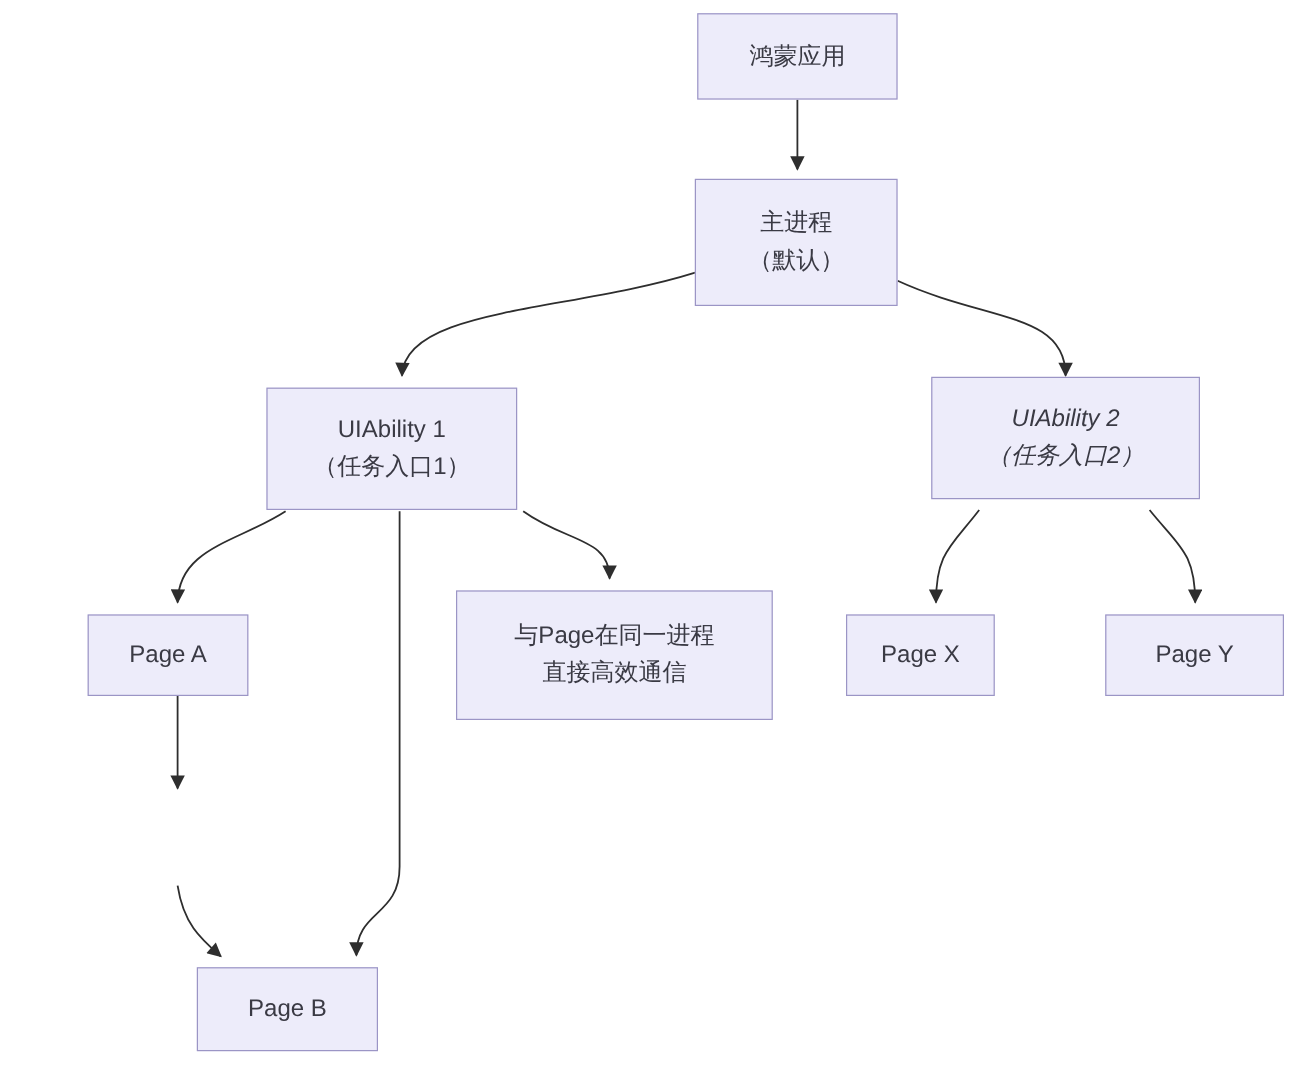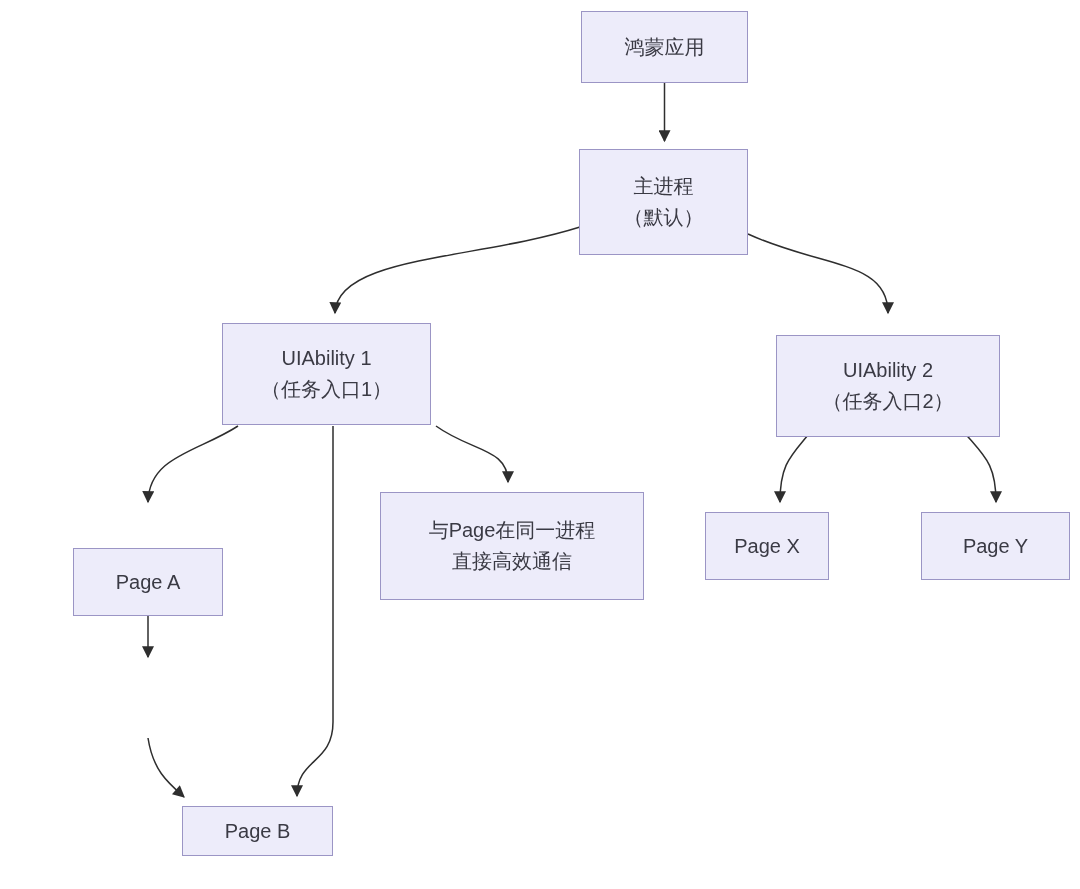--- a/index.html
+++ b/index.html
@@ -75,28 +75,28 @@
   </svg>
 
   <div class="node" style="left:581px; top:11px; width:167px; height:72px;">鸿蒙应用</div>
 
   <div class="node" style="left:579px; top:149px; width:169px; height:106px;text-align:center;">主进程
 （默认）</div>
 
   <div class="node" style="left:222px; top:323px; width:209px; height:102px;">UIAbility 1
 （任务入口1）</div>
 
-  <div class="node" style="left:776px; top:335px; width:224px; height:102px;">UIAbility 2
+  <div class="node" style="left:776px; top:314px; width:224px; height:102px;font-style:italic;">UIAbility 2
 （任务入口2）</div>
 
-  <div class="node" style="left:73px; top:512px; width:150px; height:68px;margin-top:36px;">Page A</div>
+  <div class="node" style="left:73px; top:512px; width:134px; height:68px;">Page A</div>
 
   <div class="node" style="left:380px; top:492px; width:264px; height:108px;">与Page在同一进程
 直接高效通信</div>
 
   <div class="node" style="left:705px; top:512px; width:124px; height:68px;">Page X</div>
 
   <div class="node" style="left:921px; top:512px; width:149px; height:68px;">Page Y</div>
 
 
-  <div class="node" style="left:182px; top:806px; width:151px; height:50px;">Page B</div>
+  <div class="node" style="left:164px; top:806px; width:151px; height:70px;">Page B</div>
 
 </div>
 
 </body></html>

